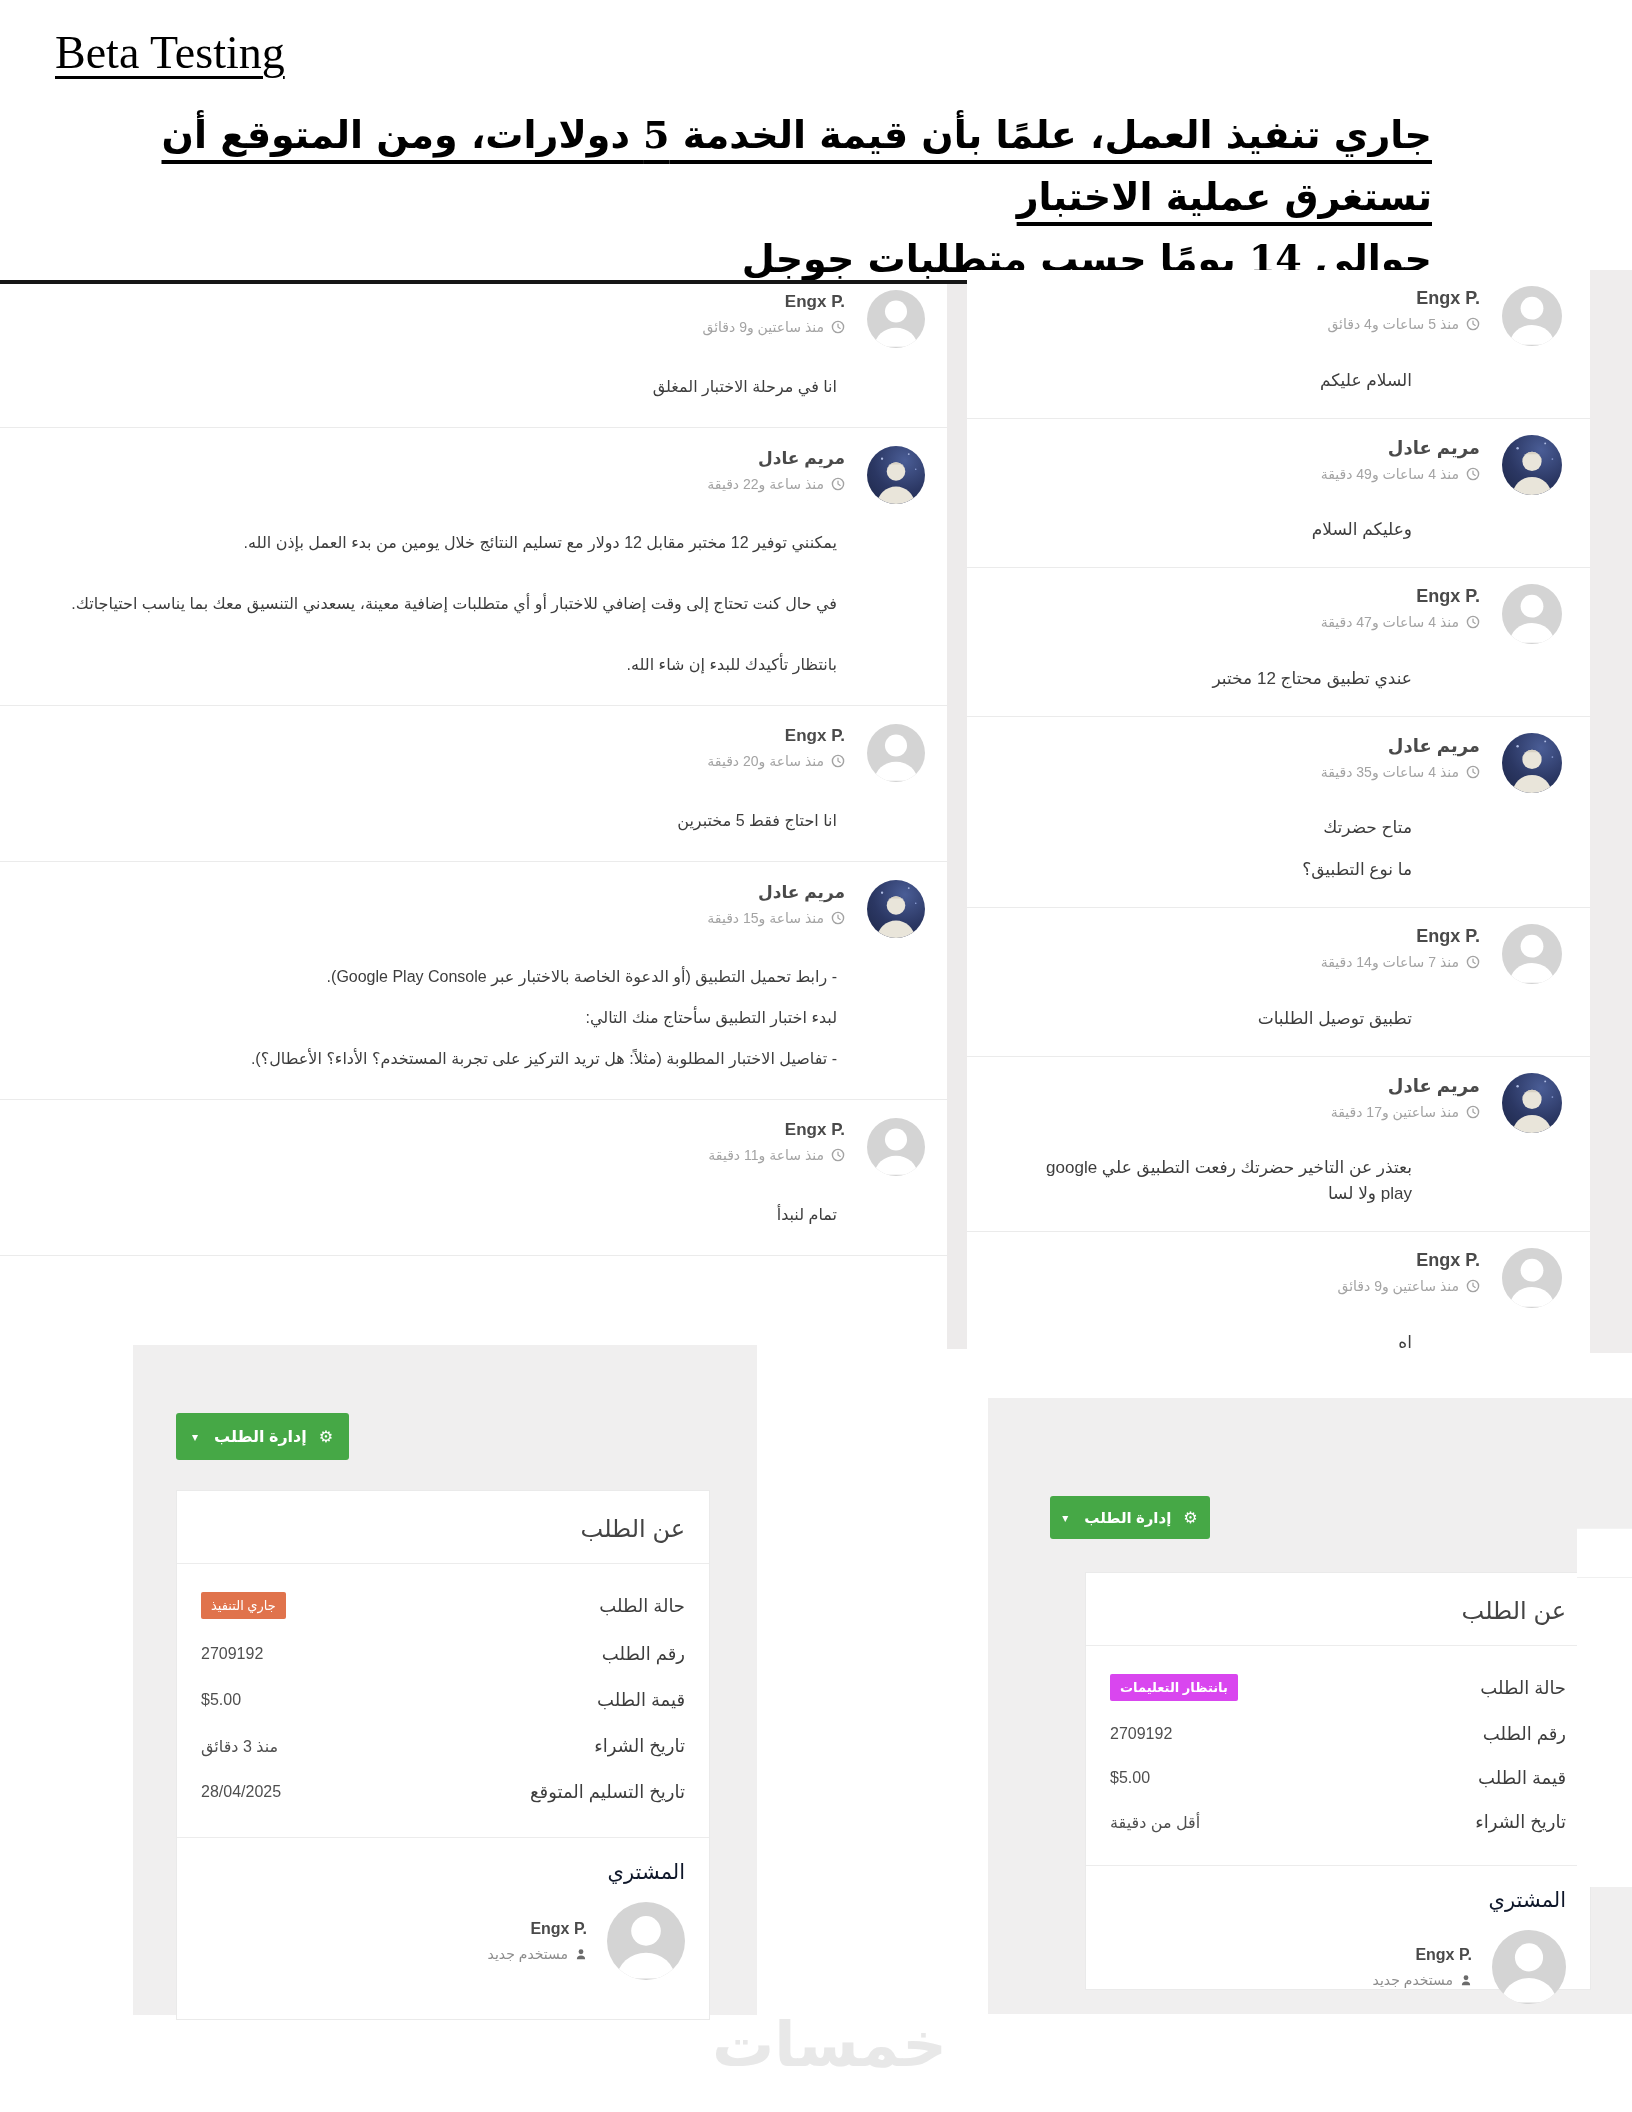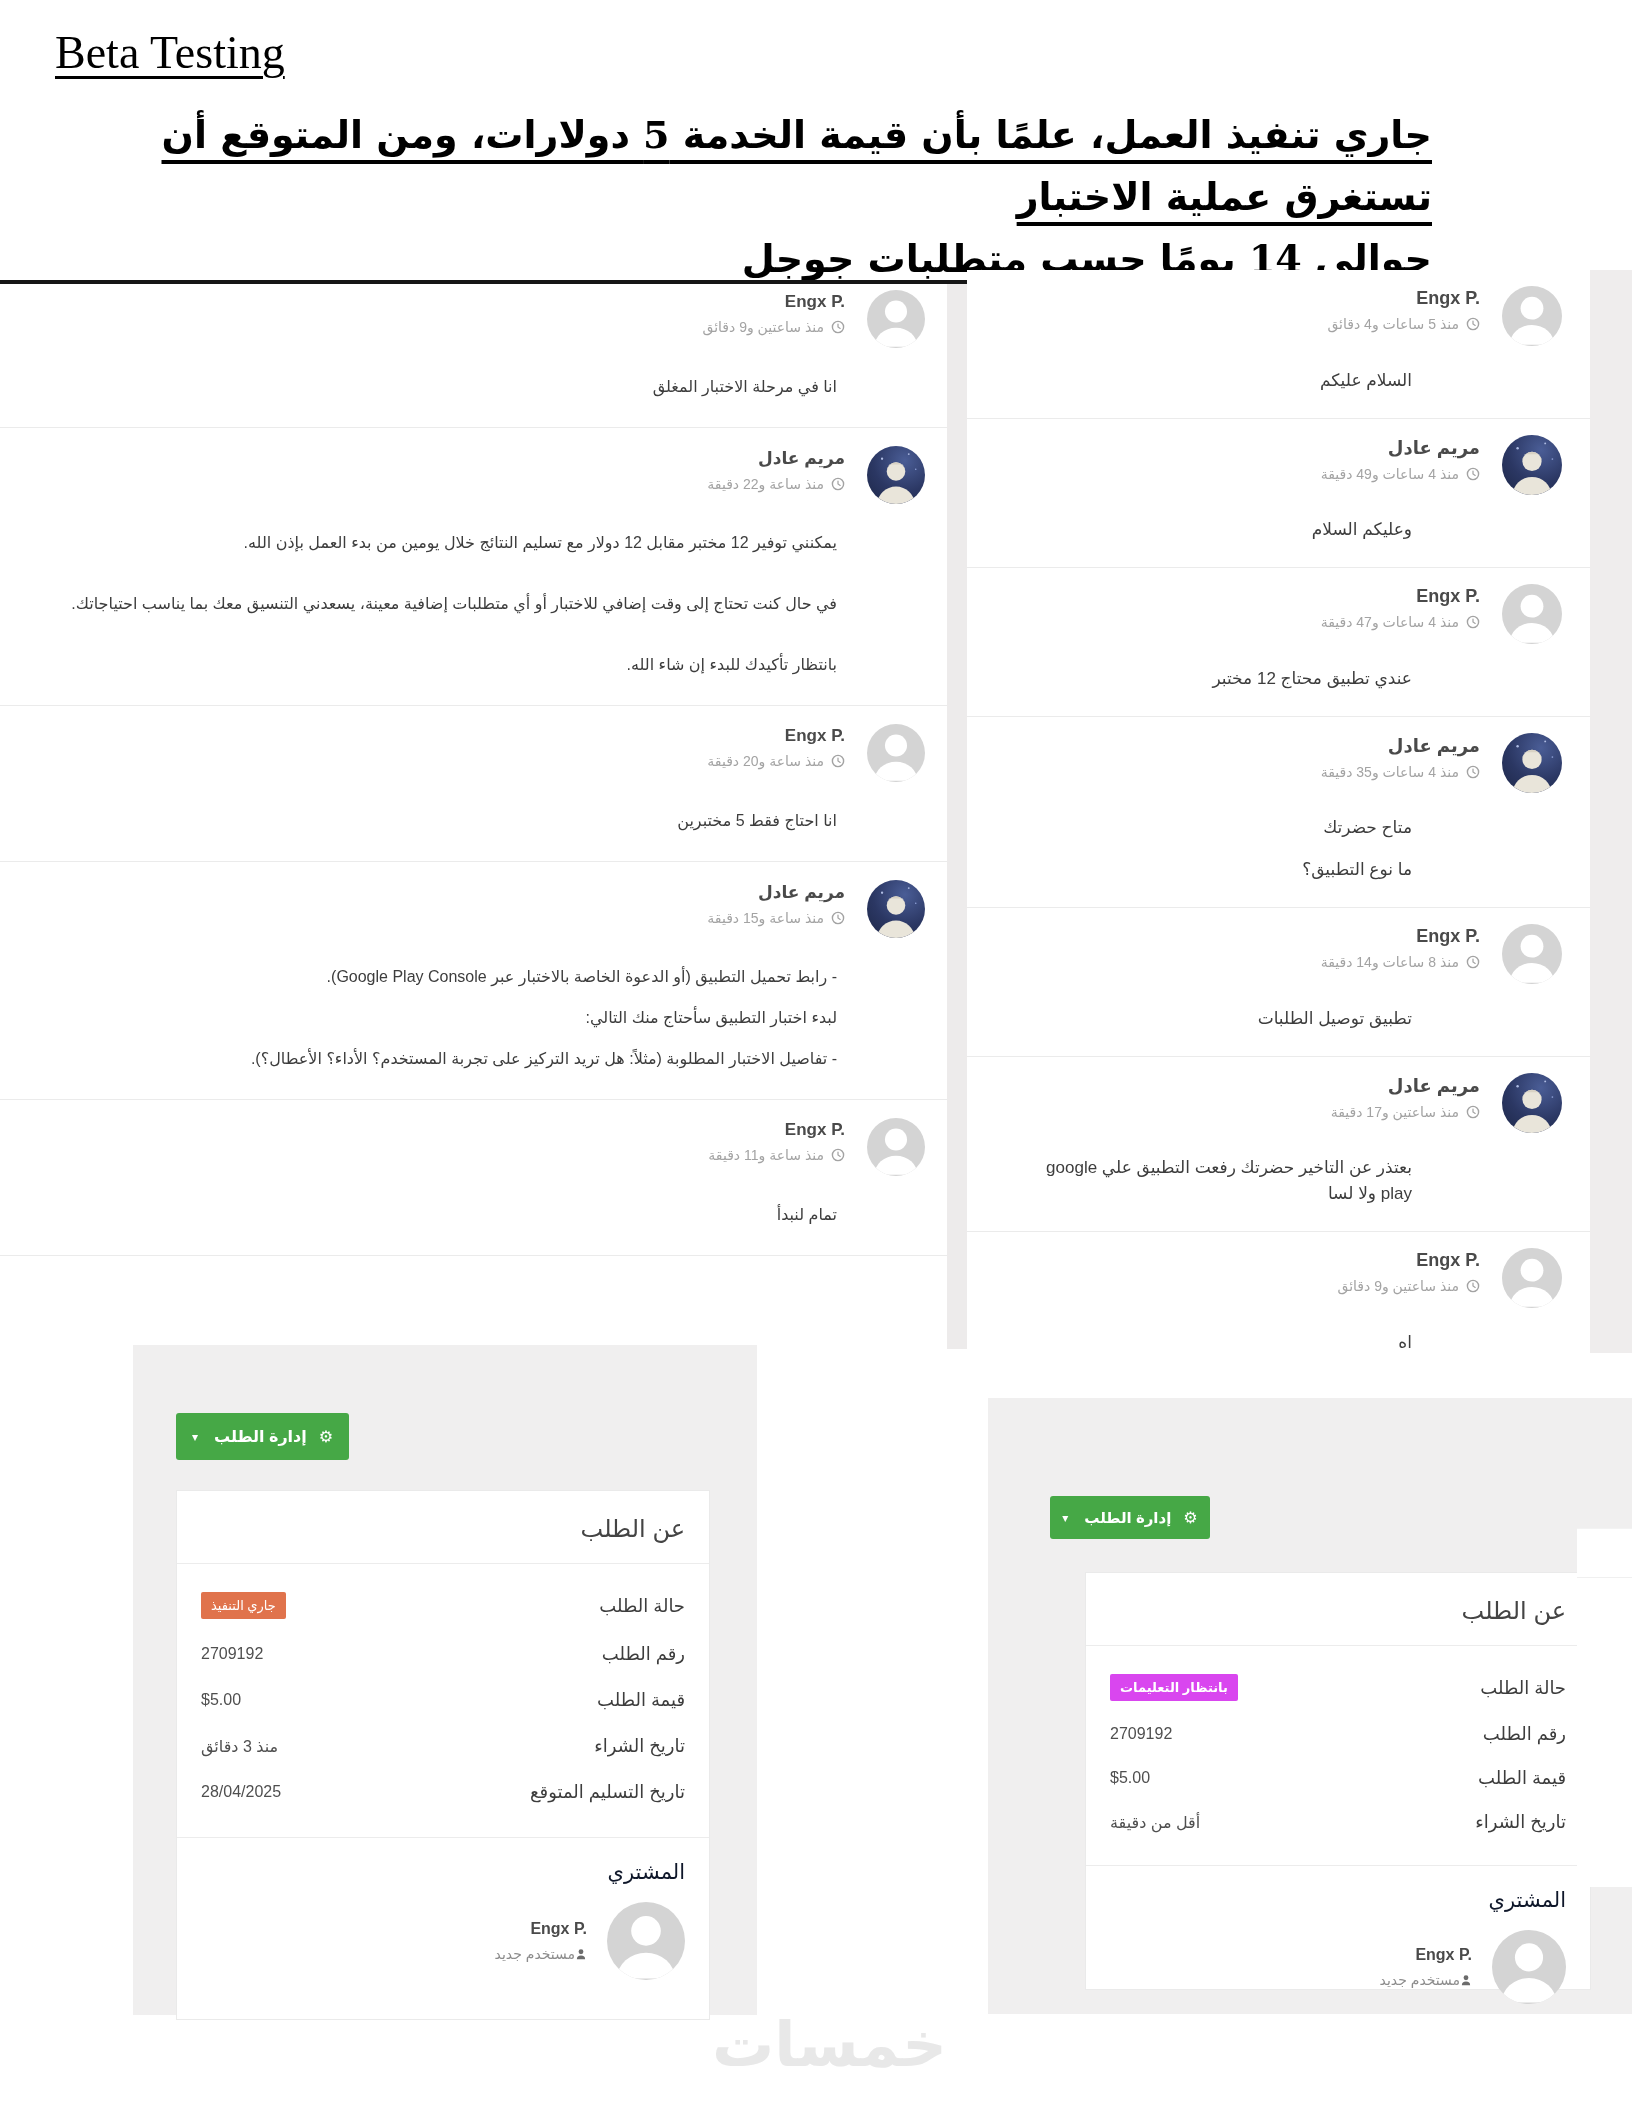--- a/index.html
+++ b/index.html
@@ -70,21 +70,21 @@
   .badge{display:inline-block;color:#fff;font-size:13px;padding:6px 10px;border-radius:2px;}
   .badge-orange{background:#e0734c;}
   .badge-yellow{background:#d946ef;font-weight:bold;}
 
   .buyer{border-top:1px solid #ececec;padding:22px 24px 20px;}
   .buyer-title{font-size:21px;color:#0f172a;}
   .buyer-row{display:flex;align-items:center;gap:20px;margin-top:18px;}
   .buyer .avatar{width:78px;height:78px;}
   .panel-right .buyer .avatar{width:74px;height:74px;}
   .buyer-name{font-size:16px;color:#4a4a4a;font-weight:600;direction:ltr;text-align:right;}
-  .buyer-level{margin-top:8px;font-size:14px;color:#8c8c8c;display:flex;align-items:center;}
+  .buyer-level{margin-top:8px;font-size:14px;color:#8c8c8c;display:flex;align-items:center;gap:7px;}
 
   
   .sliver{position:absolute;left:1577px;top:1528px;width:55px;height:358px;background:#fff;
     border-top:1px solid #f3f3f3;}
   .sliver .line{position:absolute;left:0;right:0;top:48px;height:1px;background:#f0f0f0;}
 
   .watermark{position:absolute;left:712px;top:2008px;font-size:62px;font-weight:bold;
     color:#e8e8e8;direction:rtl;letter-spacing:1px;}
 </style>
 </head>
@@ -352,21 +352,21 @@
               <path d="M13 98 a37 33 0 0 1 74 0 z" fill="#fff"></path>
             </svg>
         </span>
         <div class="meta">
           <div class="uname">Engx P.</div>
           <div class="time">
             <svg width="14" height="14" viewBox="0 0 16 16">
                 <circle cx="8" cy="8" r="6.4" fill="none" stroke="#a3a3a3" stroke-width="1.6"></circle>
                 <path d="M8 4.6V8l2.5 1.6" stroke="#a3a3a3" stroke-width="1.4" fill="none" stroke-linecap="round"></path>
               </svg>
-            <span>منذ 8 ساعات و14 دقيقة</span>
+            <span>منذ 7 ساعات و14 دقيقة</span>
           </div>
         </div>
       </div>
       <div class="msg-body">
         <p>تطبيق توصيل الطلبات</p>
       </div>
     </article>
 
     <article class="msg">
       <div class="msg-head">

